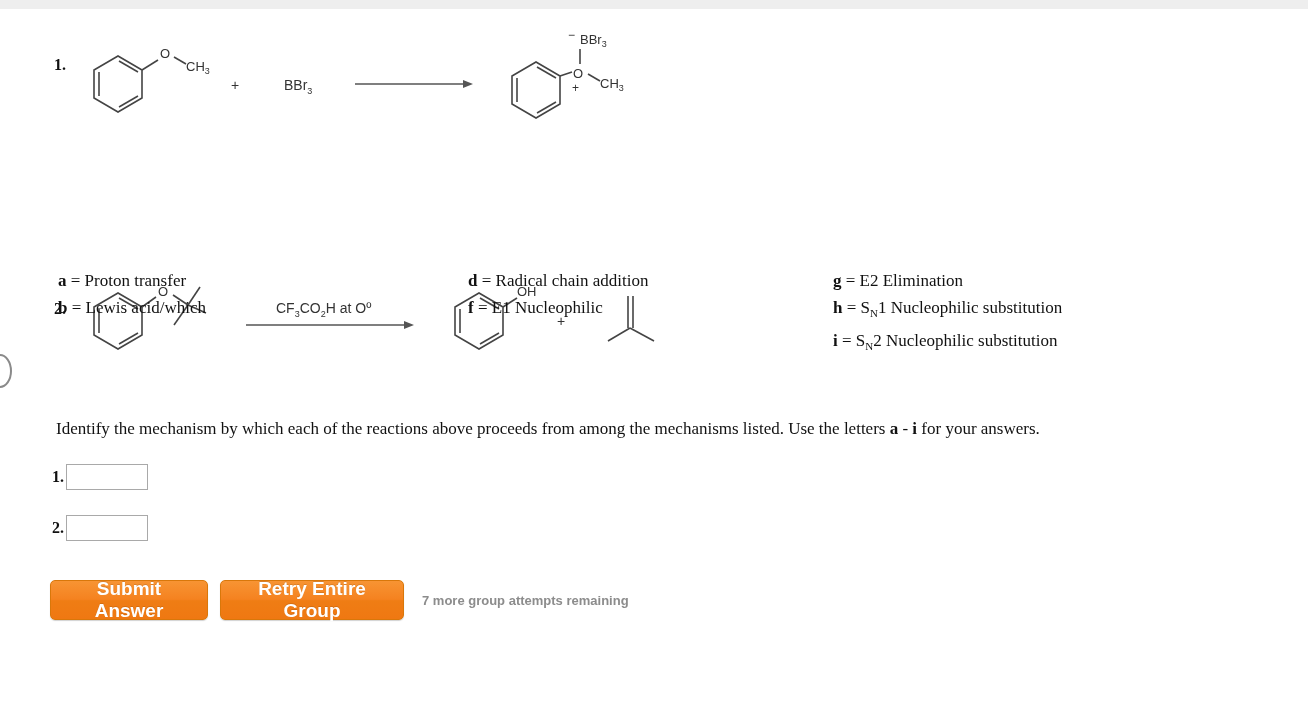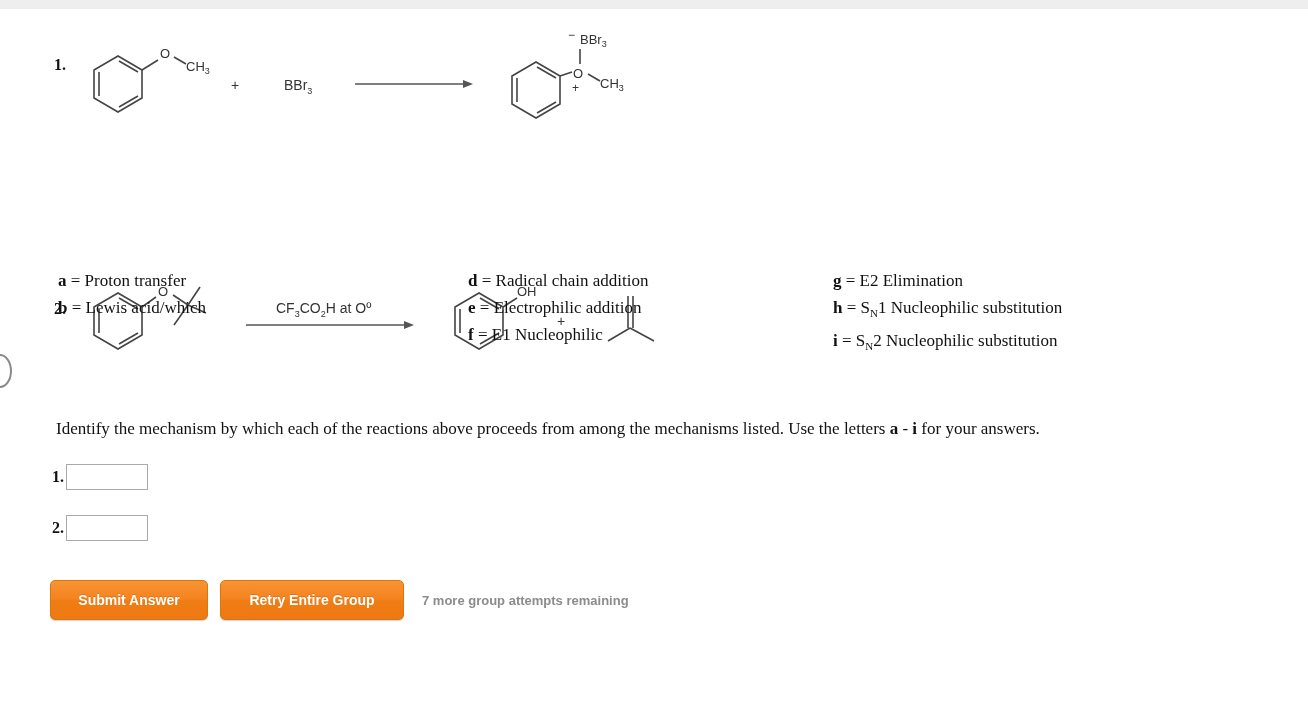--- a/index.html
+++ b/index.html
@@ -189,21 +189,21 @@
     align-items: center;
     justify-content: center;
     height: 40px;
     padding: 0 20px;
     border: 1px solid #d9770a;
     border-radius: 5px;
     background: linear-gradient(to bottom, #f79433 0%, #f58220 48%, #ef7d14 52%, #ef7812 100%);
     color: #ffffff;
     font-family: "Liberation Sans", sans-serif;
     font-weight: bold;
-    font-size: 14px;
+    font-size: 19px;
     cursor: pointer;
     box-shadow: 0 1px 1px rgba(0,0,0,0.18);
     text-shadow: 0 -1px 0 rgba(0,0,0,0.12);
     box-sizing: border-box;
   }
   #submit-answer-button { width: 158px; }
   #retry-group-button { width: 184px; margin-left: 12px; }
   .attempts-text {
     margin-left: 18px;
     font-family: "Liberation Sans", sans-serif;
@@ -346,23 +346,20 @@
       <div class="mech-item">
         <span class="mech-letter">b</span><span> = </span><span>Lewis acid/which</span>
       </div>
     </div>
 
     <div class="mech-col" id="mech-col-1">
       <div class="mech-item">
         <span class="mech-letter">d</span><span> = </span><span>Radical chain addition</span>
       </div>
       <div class="mech-item">
-        <span class="mech-letter">e</span><span> = </span><span>Electrophilic addition</span>
-      </div>
-      <div class="mech-item">
         <span class="mech-letter">f</span><span> = </span><span>E1 Nucleophilic</span>
       </div>
     </div>
 
     <div class="mech-col" id="mech-col-2">
       <div class="mech-item">
         <span class="mech-letter">g</span><span> = </span><span>E2 Elimination</span>
       </div>
       <div class="mech-item">
         <span class="mech-letter">h</span><span> = </span><span>S</span><sub>N</sub><span>1 Nucleophilic substitution</span>

